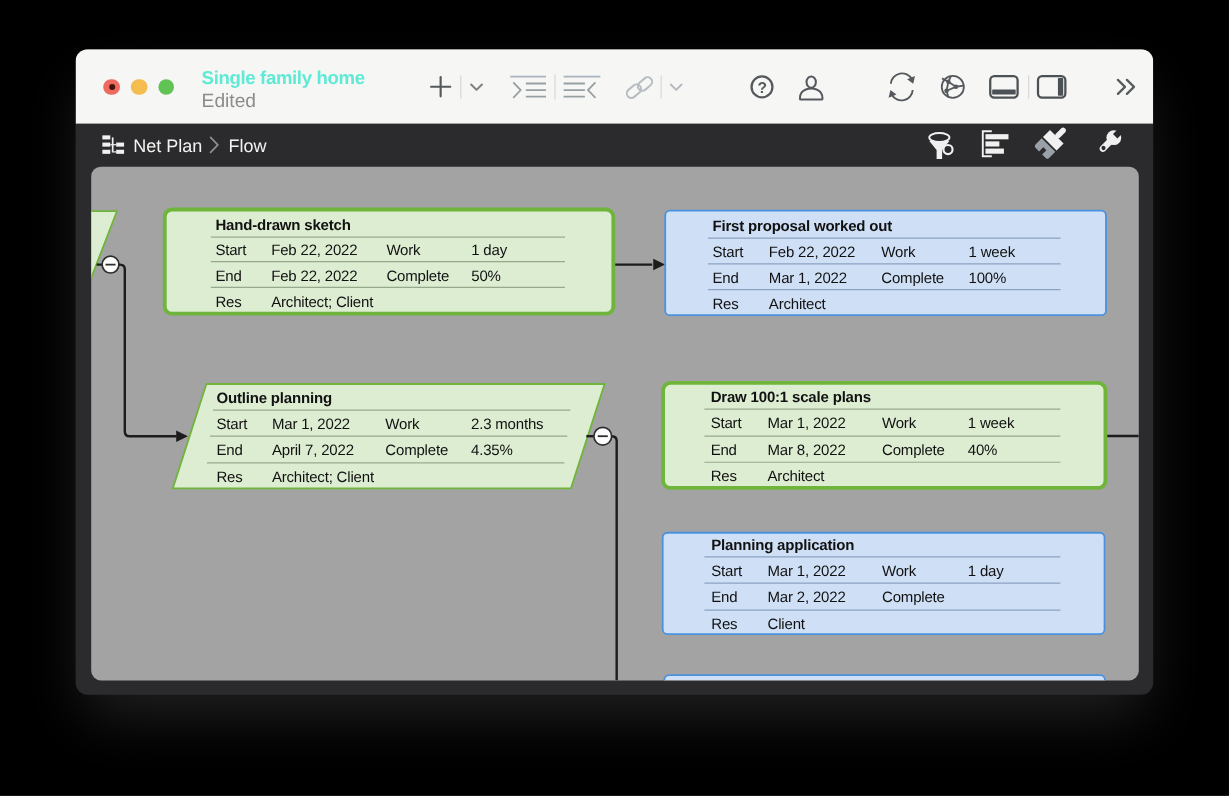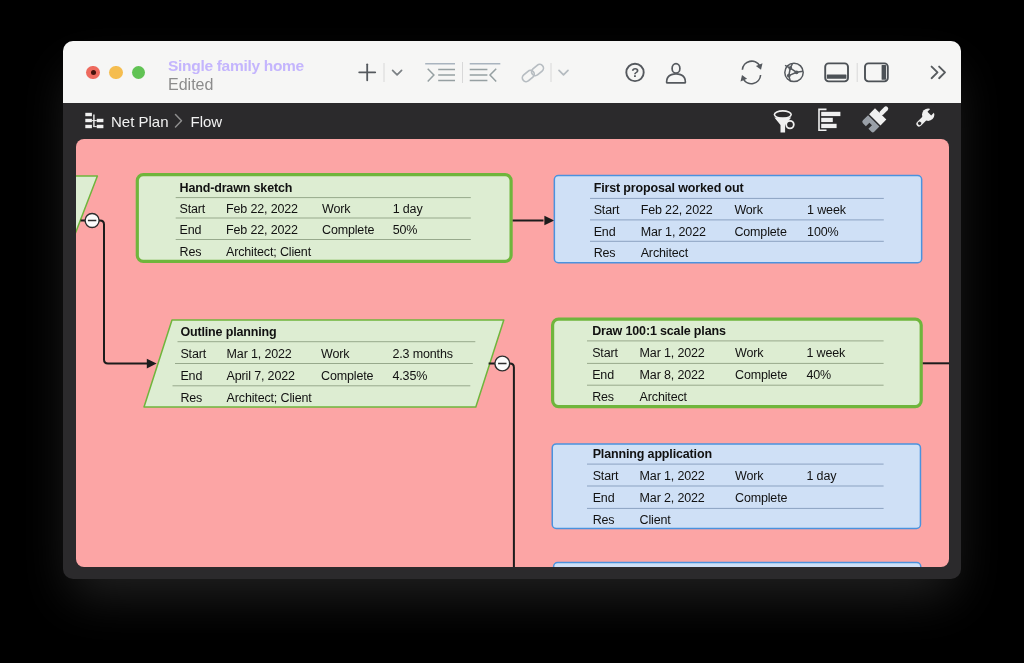--- a/index.html
+++ b/index.html
@@ -6,24 +6,24 @@
   html,body { width:1024px; height:663px; background:#000; overflow:hidden;
                font-family:"Liberation Sans", sans-serif; }
   .window { position:absolute; left:63px; top:41px;
              width:898px; height:538px; border-radius:10px;
              background:#2b2a2c; overflow:hidden;
              box-shadow:0 24px 50px -8px rgba(90,90,90,0.38); }
   .titlebar { position:absolute; left:0; top:0; width:100%; height:61.5px;
                background:#f6f6f5; }
   .tl { position:absolute; top:24.8px; width:13.4px; height:13.4px; border-radius:50%; }
   .title-main { position:absolute; left:105px; top:16.2px; font-size:15.5px; font-weight:bold;
-                 color:#c4b5fd; letter-spacing:-0.3px; }
+                 color:#5eead4; letter-spacing:-0.3px; }
   .title-sub { position:absolute; left:105px; top:35px; font-size:16px; color:#8c8c8c; }
   .canvas { position:absolute; left:13px; top:97.5px; width:872.5px; height:428.5px;
-             background:#fca5a5; border-radius:8px; overflow:hidden; }
+             background:#a3a3a3; border-radius:8px; overflow:hidden; }
 </style>
 </head>
 <body>
   <div class="window">
     <div class="titlebar"></div>
     <div class="tl" style="left:23.3px;background:#ee6a5e;"></div>
     <div class="tl" style="left:46.3px;background:#f5bd4f;"></div>
     <div class="tl" style="left:68.8px;background:#61c354;"></div>
     <div style="position:absolute;left:27.5px;top:29px;width:5px;height:5px;border-radius:50%;background:#46130c;"></div>
     <div class="title-main">Single family home</div>

